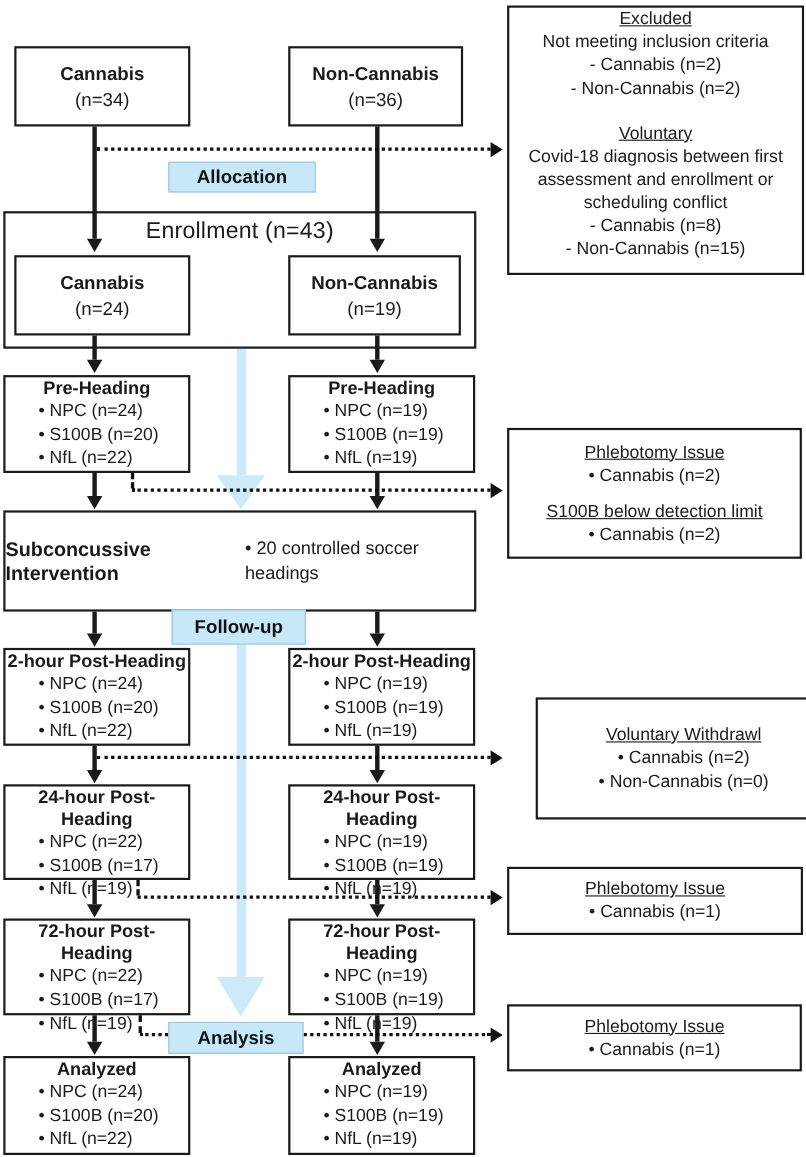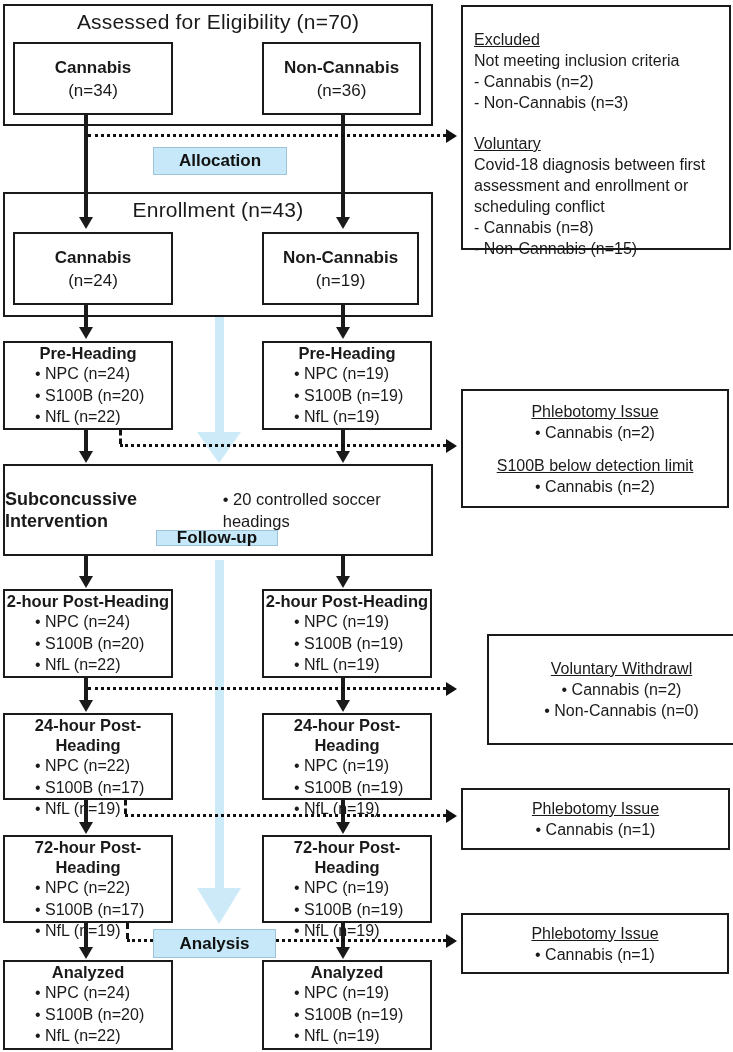--- a/index.html
+++ b/index.html
@@ -15,21 +15,21 @@
   }
   .group-box{display:flex;flex-direction:column;align-items:center;justify-content:center;line-height:23px;font-size:17px;}
   .group-name{font-weight:700;}
   .stage-box{padding-top:0;}
   .stage-title{text-align:center;font-weight:700;font-size:16.5px;line-height:20px;}
   .stage-bullets{padding-left:30px;font-size:16px;line-height:21.5px;}
   .intervention-box{display:flex;align-items:center;justify-content:center;}
   .intervention-title{font-weight:700;font-size:18px;line-height:22px;}
   .intervention-bullet{font-size:16.5px;line-height:22px;}
   .side-box{font-size:16px;line-height:21px;}
-  .side-left{padding:22px 11px;}
+  .side-left{padding:0 11px;text-align:center;}
   .side-center{display:flex;flex-direction:column;align-items:center;justify-content:center;text-align:center;}
   .u{text-decoration:underline;}
   .gap-top{margin-top:20px;}
   .gap-small{margin-top:12px;}
   .blue-label{
     position:absolute;box-sizing:border-box;z-index:3;
     background:#c6e8f8;border:1.5px solid #9cc3d8;
     display:flex;align-items:center;justify-content:center;
     font-weight:700;font-size:17px;color:#111;
   }
@@ -53,23 +53,20 @@
 </head>
 <body>
 
 <div id="canvas">
 
   <div class="blue-band" style="left:215px;top:315px;width:9px;height:117px;"></div>
   <div class="blue-head blue-head-1" style="left:197px;top:432px;"></div>
   <div class="blue-band" style="left:215px;top:560px;width:9px;height:328px;"></div>
   <div class="blue-head blue-head-2" style="left:197px;top:888px;"></div>
 
-  <div class="box" style="left:3px;top:4px;width:430px;height:122px;">
-    <div class="outer-title">Assessed for Eligibility (n=70)</div>
-  </div>
   <div class="box group-box" style="left:13px;top:42px;width:160px;height:73px;">
     <div class="group-name">Cannabis</div>
     <div>(n=34)</div>
   </div>
   <div class="box group-box" style="left:262px;top:42px;width:159px;height:73px;">
     <div class="group-name">Non-Cannabis</div>
     <div>(n=36)</div>
   </div>
 
   <div class="blue-label" style="left:153px;top:147px;width:134px;height:28px;">
@@ -103,21 +100,21 @@
       <div>• S100B (n=19)</div>
       <div>• NfL (n=19)</div>
     </div>
   </div>
 
   <div class="box intervention-box" style="left:3px;top:464px;width:430px;height:92px;">
     <div class="intervention-title">Subconcussive Intervention</div>
     <div class="intervention-bullet">• 20 controlled soccer headings</div>
   </div>
 
-  <div class="blue-label" style="left:156px;top:530px;width:122px;height:16px;">
+  <div class="blue-label" style="left:156px;top:554px;width:122px;height:32px;">
     <span>Follow-up</span>
   </div>
 
   <div class="box stage-box" style="left:3px;top:589px;width:170px;height:89px;">
     <div class="stage-title">2-hour Post-Heading</div>
     <div class="stage-bullets">
       <div>• NPC (n=24)</div>
       <div>• S100B (n=20)</div>
       <div>• NfL (n=22)</div>
     </div>
@@ -183,21 +180,21 @@
       <div>• NPC (n=19)</div>
       <div>• S100B (n=19)</div>
       <div>• NfL (n=19)</div>
     </div>
   </div>
 
   <div class="box side-box side-left" style="left:461px;top:5px;width:270px;height:245px;">
     <div class="u">Excluded</div>
     <div>Not meeting inclusion criteria</div>
     <div>- Cannabis (n=2)</div>
-    <div>- Non-Cannabis (n=3)</div>
+    <div>- Non-Cannabis (n=2)</div>
     <div class="u gap-top">Voluntary</div>
     <div>Covid-18 diagnosis between first assessment and enrollment or scheduling conflict</div>
     <div>- Cannabis (n=8)</div>
     <div>- Non-Cannabis (n=15)</div>
   </div>
 
   <div class="box side-box side-center" style="left:461px;top:389px;width:268px;height:119px;">
     <div class="u">Phlebotomy Issue</div>
     <div>• Cannabis (n=2)</div>
     <div class="u gap-small">S100B below detection limit</div>

